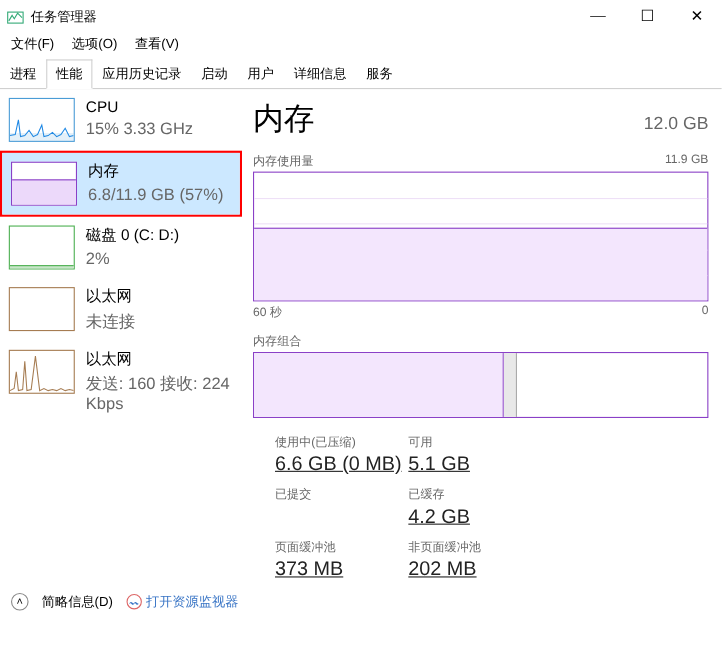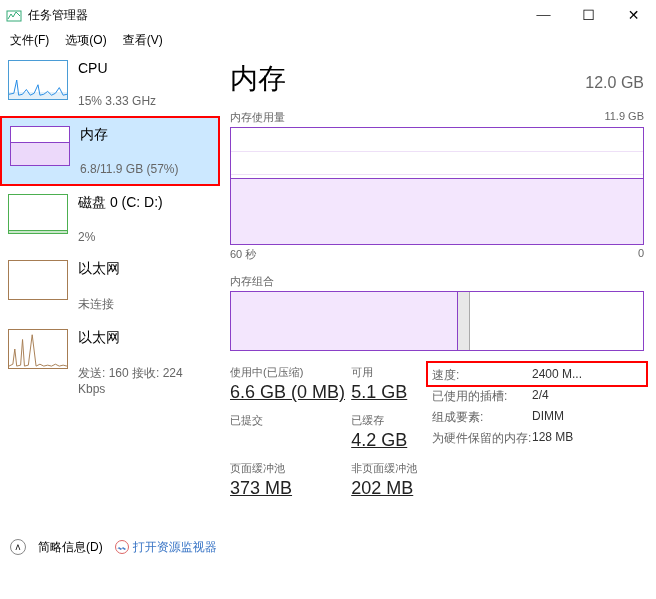--- a/index.html
+++ b/index.html
@@ -21,21 +21,21 @@
 .tabs .tab { padding: 4px 8px; border: 1px solid transparent; margin-bottom: -1px; cursor: pointer; }
 .tabs .tab.active { border: 1px solid #d0d0d0; border-bottom: 1px solid #fff; background: #fff; }
 
 
 .body { display: flex; height: calc(100% - 30px - 22px - 26px - 32px); }
 .sidebar { width: 220px; overflow: hidden; }
 .side-item { display: flex; align-items: flex-start; padding: 8px 8px 8px 8px; gap: 10px; cursor: pointer; }
 .side-item.selected { background: #cce8ff; }
 .side-item .thumb { width: 60px; height: 40px; border: 1px solid #bbb; background: #fff; position: relative; flex-shrink: 0; }
 .side-item .info .name { font-size: 14px; }
-.side-item .info .detail { font-size: 12px; color: #666; margin-top: 18px; }
+.side-item .info .detail { font-size: 15px; color: #666; margin-top: 4px; }
 
 .thumb-cpu { border: 1px solid #4a9cd6 !important; }
 .thumb-cpu::after { content: ""; position: absolute; inset: 0; background: linear-gradient(to top, rgba(74,156,214,0.15) 0 18%, transparent 18%); }
 .thumb-cpu-line { position: absolute; bottom: 0; left: 0; right: 0; height: 100%; overflow: hidden; }
 .thumb-cpu-line svg { width: 100%; height: 100%; }
 
 .thumb-mem { border: 1px solid #8a40c7 !important; position: relative; }
 .thumb-mem::after { content: ""; position: absolute; left: 0; right: 0; bottom: 0; height: 57%; background: #ecd9fa; border-top: 1px solid #8a40c7; }
 
 .thumb-disk { border: 1px solid #4caf50 !important; }
@@ -59,21 +59,21 @@
 .big-chart .fill { position: absolute; left:0; right:0; bottom:0; height: 57%; background: #f3e6fd; border-top: 1px solid #8a40c7; }
 .big-chart .grid-line { position:absolute; left:0; right:0; border-top: 1px solid #eee0f7; }
 
 .small-chart { height: 60px; border: 1px solid #8a40c7; margin-top: 2px; position: relative; background: #fff; }
 .small-chart .bar1 { position:absolute; left:0; top:0; bottom:0; width: 55%; background:#f3e6fd; border-right:1px solid #8a40c7; }
 .small-chart .bar2 { position:absolute; left:55%; top:0; bottom:0; width: 3%; background:#e8e8e8; border-right:1px solid #aaa; }
 
 .time-row { display:flex; font-size:11px; color:#666; margin-top:2px; }
 .time-row .r { margin-left:auto; }
 
-.stats { display: flex; margin-top: 14px; gap: 0; }
+.stats { display: flex; margin-top: 14px; gap: 0; margin-left: 20px; }
 .stats-left { width: 202px; }
 .stats-right { flex: 1; position: relative; }
 
 .stat-block { margin-bottom: 10px; }
 .stat-row { display: flex; }
 .stat-block .lbl { font-size: 11px; color: #666; }
 .stat-block .val { font-size: 18px; color: #222; margin-top: 2px; text-decoration: underline; }
 .stat-col { display: inline-block; vertical-align: top; }
 .stat-col.c1 { width: 150px; }
 .stat-col.c2 { width: 100px; }
@@ -109,20 +109,29 @@
     <div class="ctrl">✕</div>
   </div>
 </div>
 
 <div class="menubar">
   <span class="menu">文件(F)</span>
   <span class="menu">选项(O)</span>
   <span class="menu">查看(V)</span>
 </div>
 
+<div class="tabs">
+  <div class="tab">进程</div>
+  <div class="tab active">性能</div>
+  <div class="tab">应用历史记录</div>
+  <div class="tab">启动</div>
+  <div class="tab">用户</div>
+  <div class="tab">详细信息</div>
+  <div class="tab">服务</div>
+</div>
 
 <div class="body">
   <div class="sidebar">
 
     <div class="side-item">
       <div class="thumb thumb-cpu">
         <div class="thumb-cpu-line"><svg viewBox="0 0 60 40" preserveAspectRatio="none">
                 <polyline points="0,35 5,34 8,20 10,36 14,35 18,30 22,36 26,34 30,25 32,36 36,35 40,32 44,36 48,34 52,28 56,36 60,35" fill="none" stroke="#1e88e5" stroke-width="1"></polyline>
               </svg></div>
       </div>
@@ -227,39 +236,20 @@
         </div>
         <div class="stat-row">
           <div class="stat-col c1 stat-block">
             <div class="lbl">页面缓冲池</div>
             <div class="val">373 MB</div>
           </div>
           <div class="stat-col c2 stat-block">
             <div class="lbl">非页面缓冲池</div>
             <div class="val">202 MB</div>
           </div>
-        </div>
-      </div>
-      <div class="stats-right">
-        <div class="hl-speed" style="top:-4px; left:-6px; right:-4px; height:26px;"></div>
-        <div class="row">
-          <span class="k">速度:</span>
-          <span class="v">2400 M...</span>
-        </div>
-        <div class="row">
-          <span class="k">已使用的插槽:</span>
-          <span class="v">2/4</span>
-        </div>
-        <div class="row">
-          <span class="k">组成要素:</span>
-          <span class="v">DIMM</span>
-        </div>
-        <div class="row">
-          <span class="k">为硬件保留的内存:</span>
-          <span class="v">128 MB</span>
         </div>
       </div>
     </div>
   </div>
 </div>
 
 <div class="footer">
   <span class="chev">˄</span>
   <span>简略信息(D)</span>
   <span class="link">

